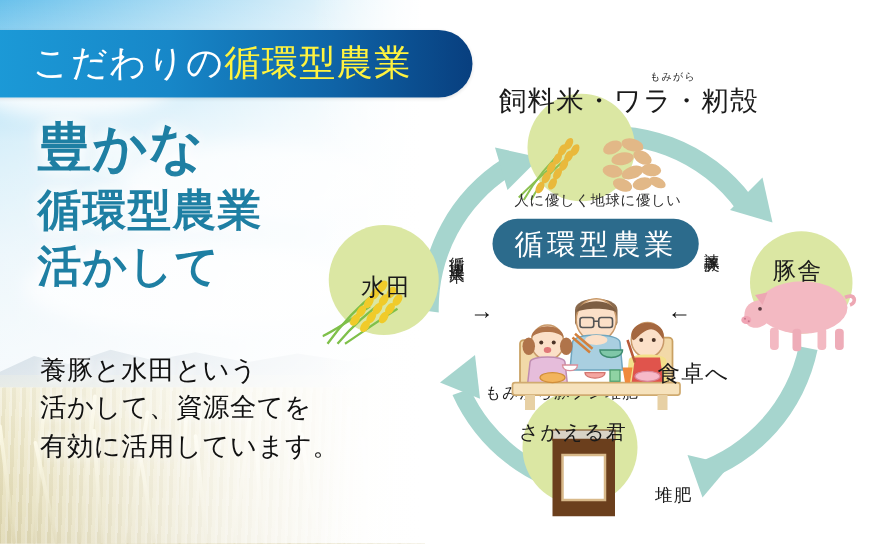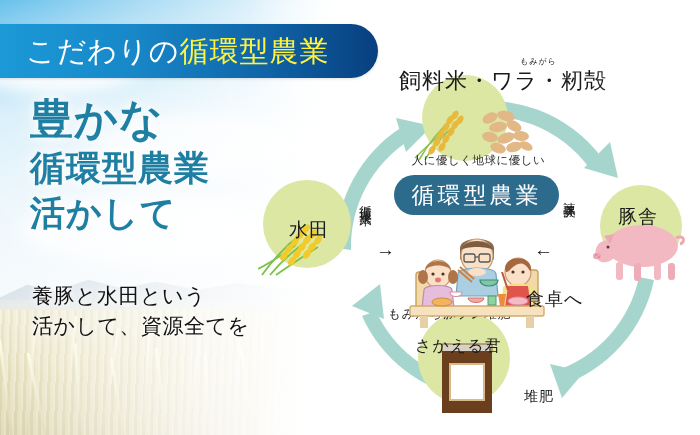--- a/index.html
+++ b/index.html
@@ -124,20 +124,21 @@
 
   <div class="headline">
     <div><span class="big">豊かな</span></div>
     <div class="sm">循環型農業</div>
     <div class="sm">活かして</div>
   </div>
 
   <div class="body-copy">
     <div>養豚と水田という</div>
     <div>活かして、資源全てを</div>
+    <div>有効に活用しています。</div>
   </div>
 
   <div class="cycle">
 
     <svg class="arrows" width="382" height="355" viewBox="0 0 382 355">
       <g fill="#a6d5ce">
 
         <path d="M18,168 A142,142 0 0,1 84,47 L92,60 A126,126 0 0,0 33,170 Z" transform="translate(0,0)"></path>
         <path d="M78,38 L114,46 L88,72 Z"></path>
 

